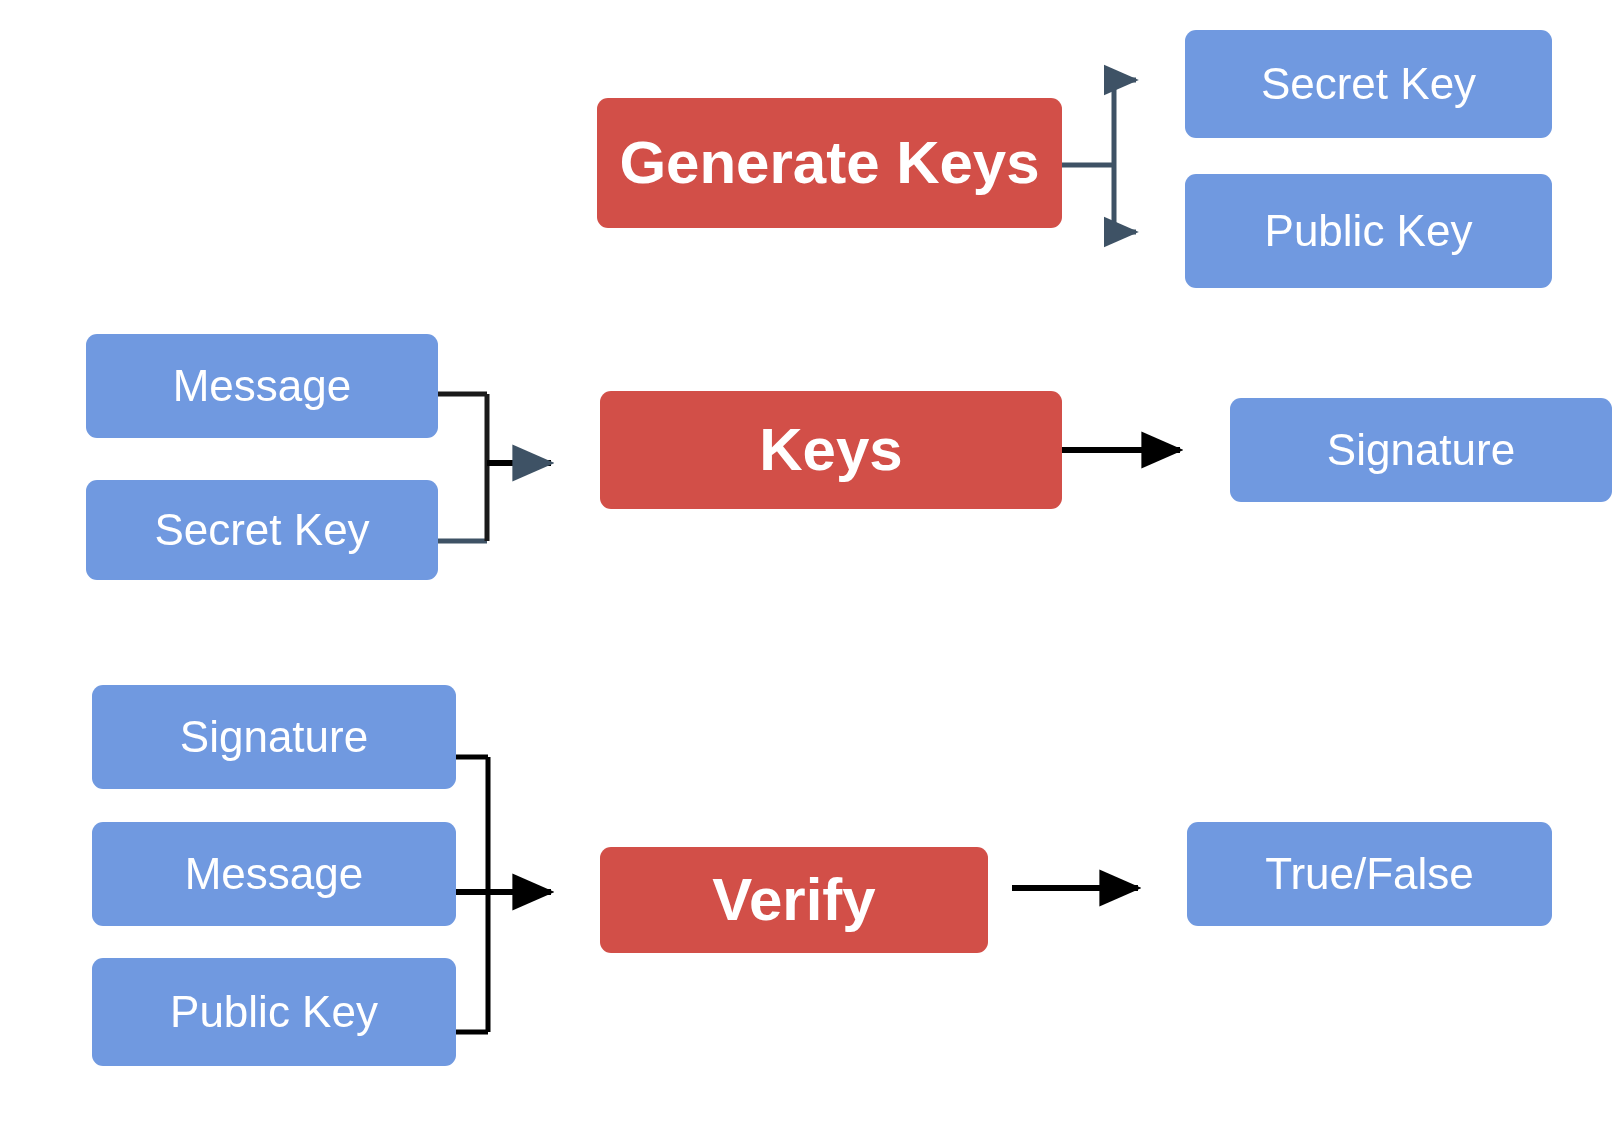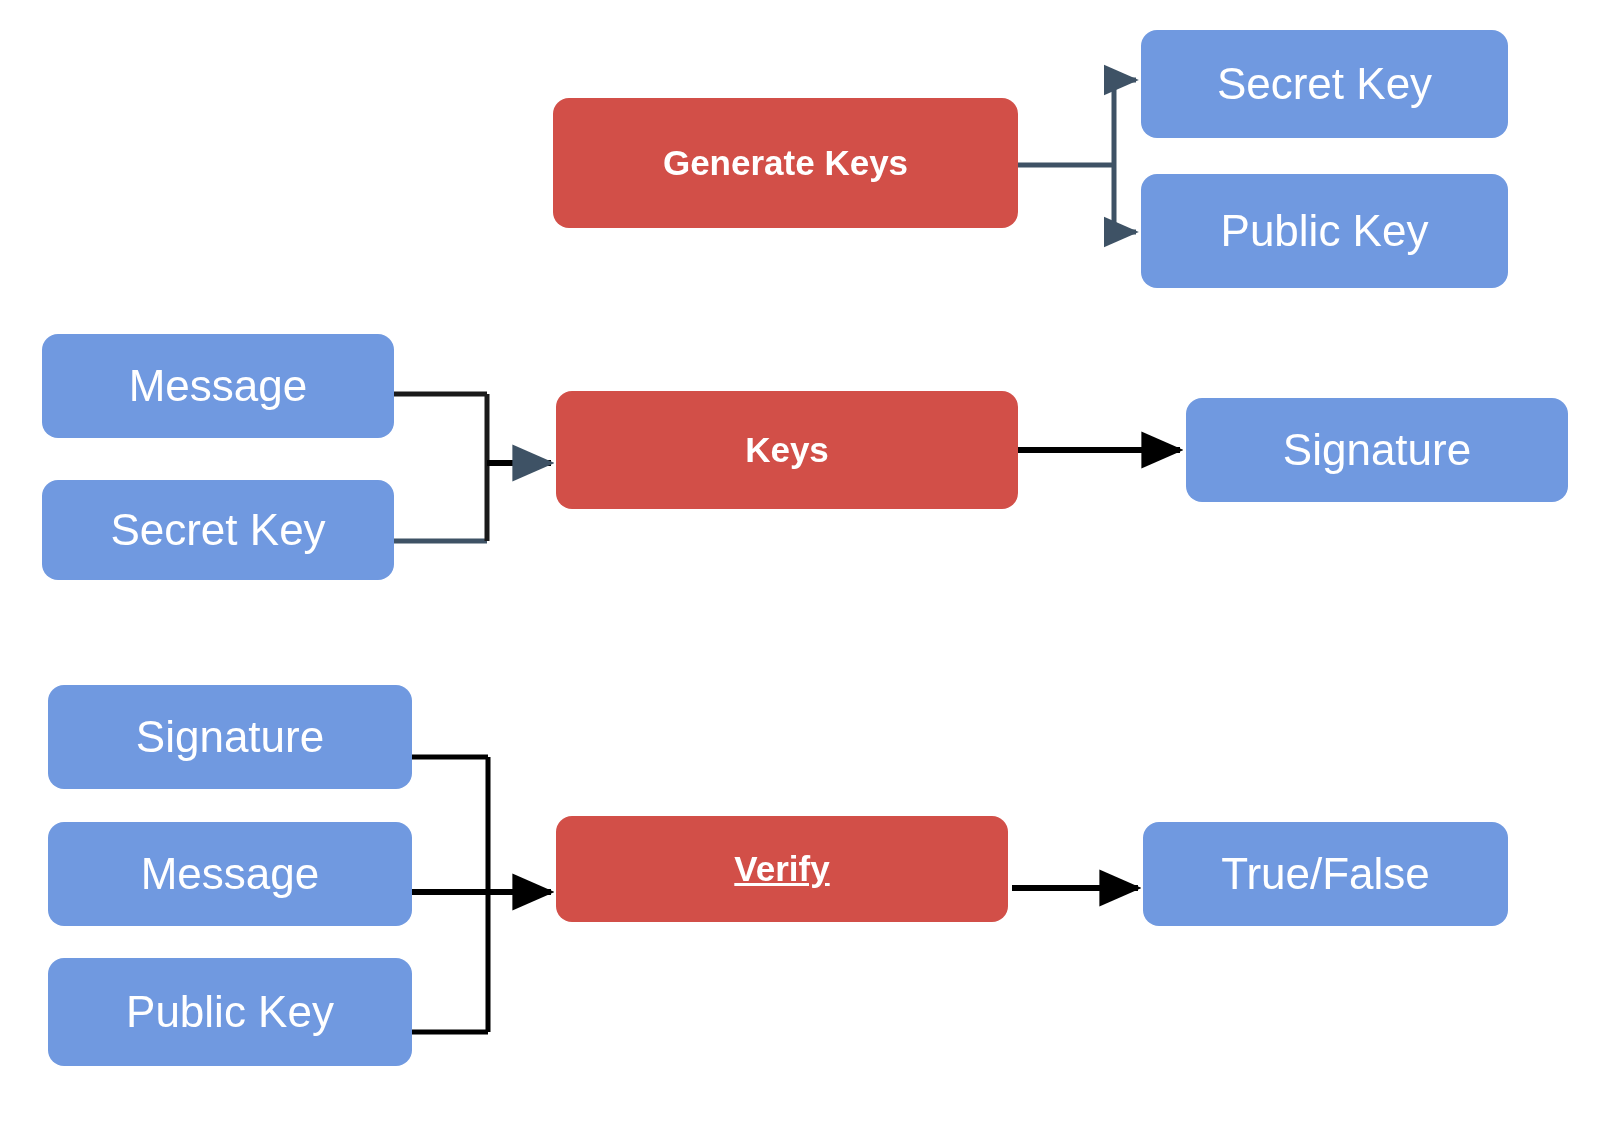--- a/index.html
+++ b/index.html
@@ -16,32 +16,33 @@
     font-family: "Liberation Sans", sans-serif;
   }
   .node {
     position: absolute;
     box-sizing: border-box;
     display: flex;
     align-items: center;
     justify-content: center;
     text-align: center;
     color: #ffffff;
-    border-radius: 16px;
+    border-radius: 11px;
     line-height: 1.1;
     user-select: none;
+    margin-left: 44px;
   }
   .node.data {
     background: #7099e0;
     font-size: 44px;
     font-weight: 400;
   }
   .node.op {
     background: #d24f48;
-    font-size: 35px;
+    font-size: 60px;
     font-weight: bold;
   }
   .edge-layer {
     position: absolute;
     left: 0;
     top: 0;
     width: 1618px;
     height: 1132px;
     pointer-events: none;
   }
@@ -104,17 +105,17 @@
   <div class="node op" style="left:556px; top:391px; width:462px; height:118px;">Keys</div>
 
   <div class="node data" style="left:1186px; top:398px; width:382px; height:104px;">Signature</div>
 
   <div class="node data" style="left:48px; top:685px; width:364px; height:104px;">Signature</div>
 
   <div class="node data" style="left:48px; top:822px; width:364px; height:104px;">Message</div>
 
   <div class="node data" style="left:48px; top:958px; width:364px; height:108px;">Public Key</div>
 
-  <div class="node op" style="left:556px; top:816px; width:452px; height:106px;text-decoration:underline;">Verify</div>
+  <div class="node op" style="left:556px; top:847px; width:388px; height:106px;">Verify</div>
 
   <div class="node data" style="left:1143px; top:822px; width:365px; height:104px;">True/False</div>
 
 </div>
 
 </body></html>

